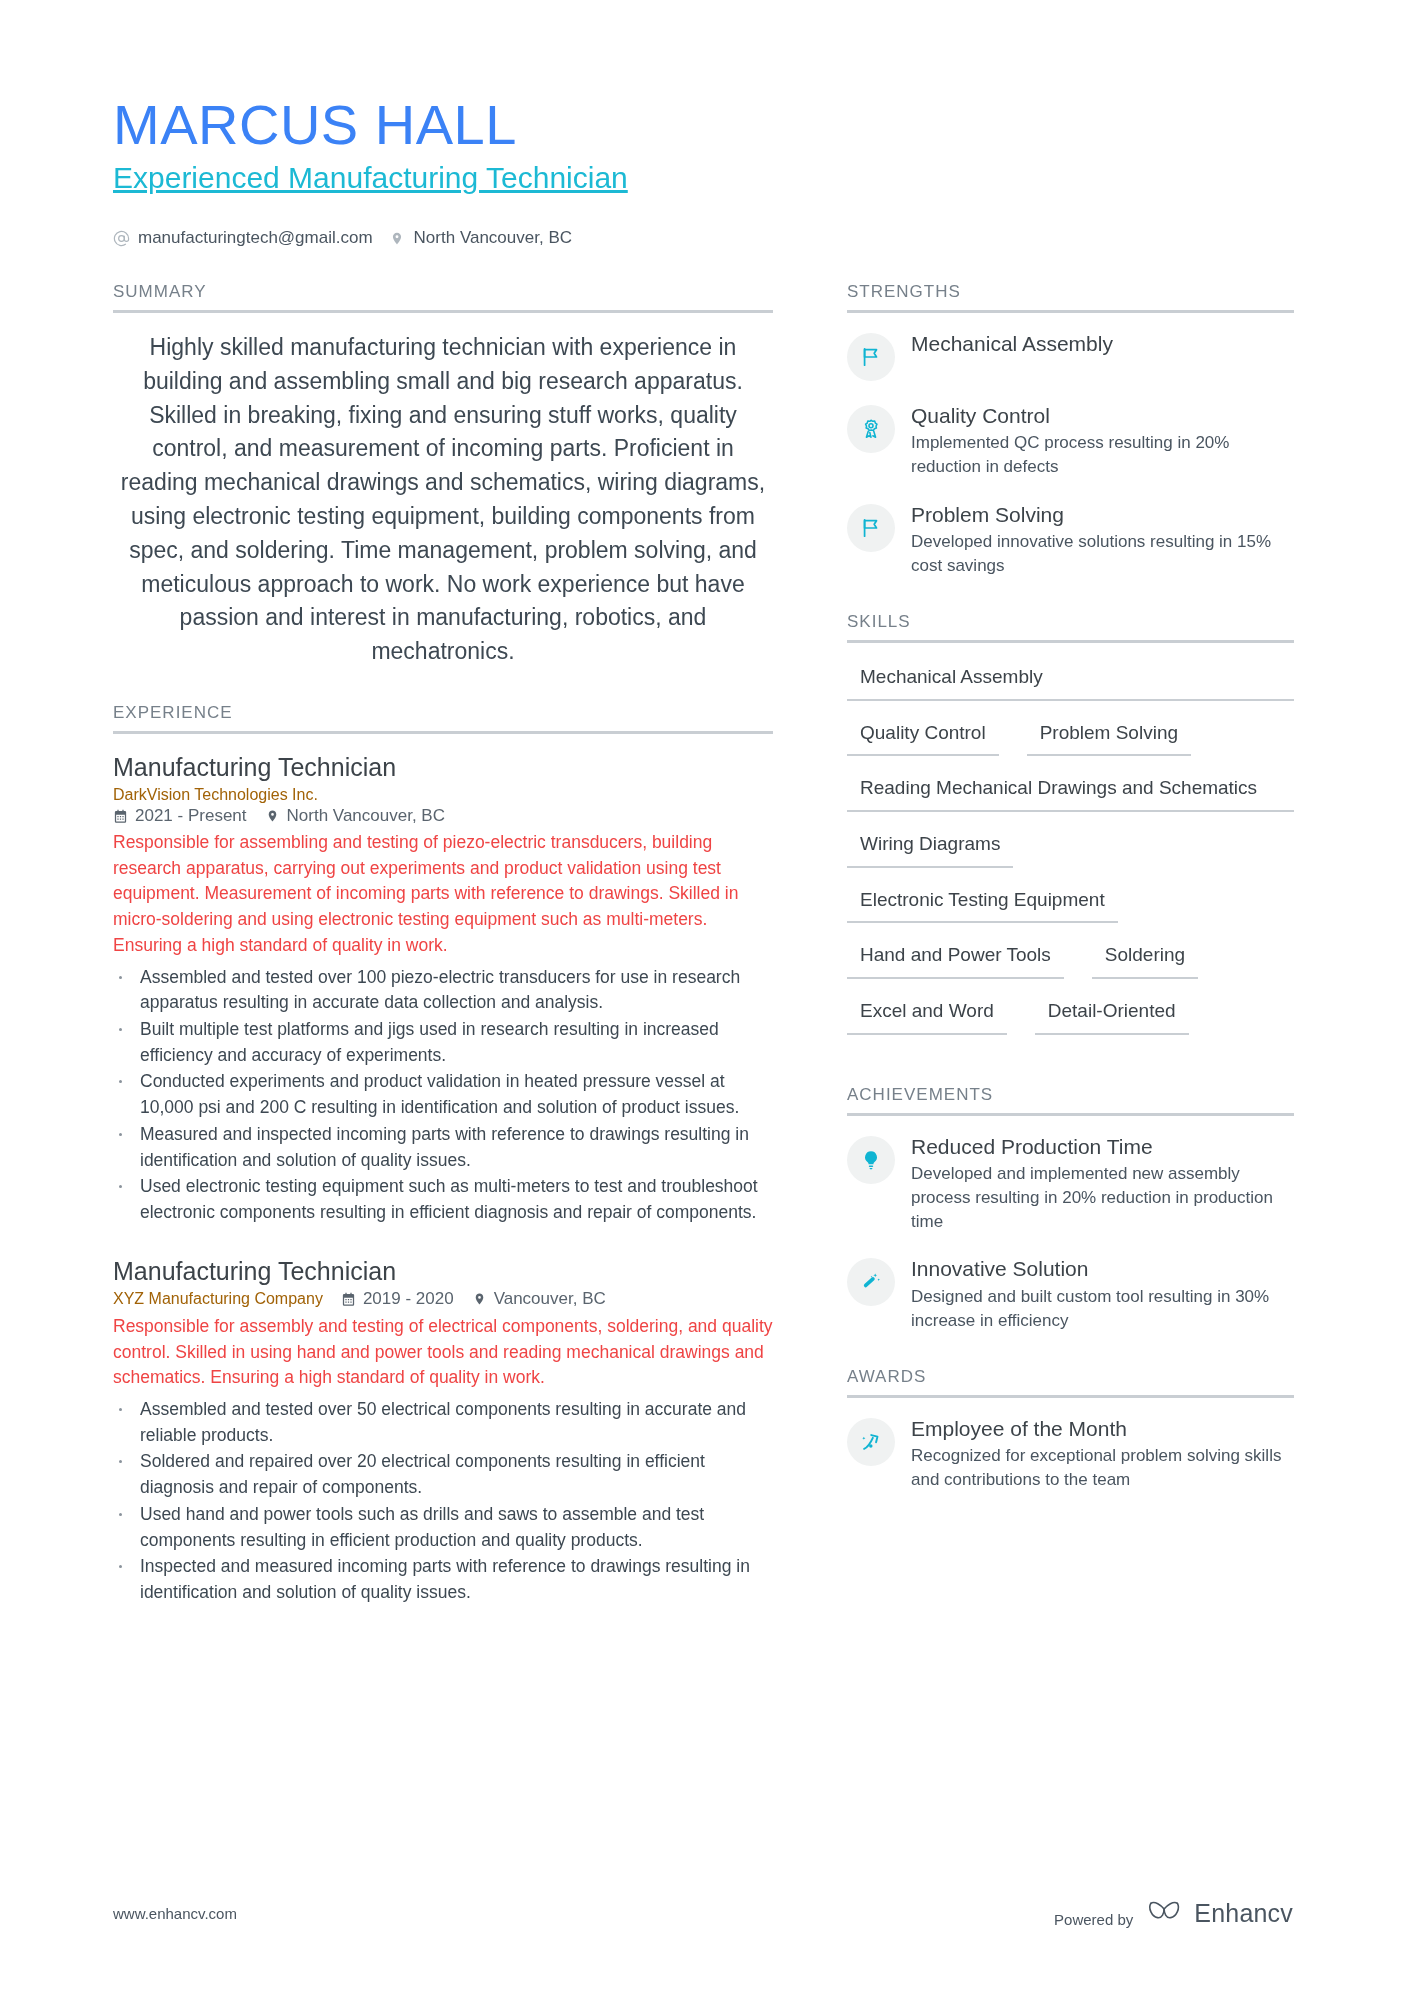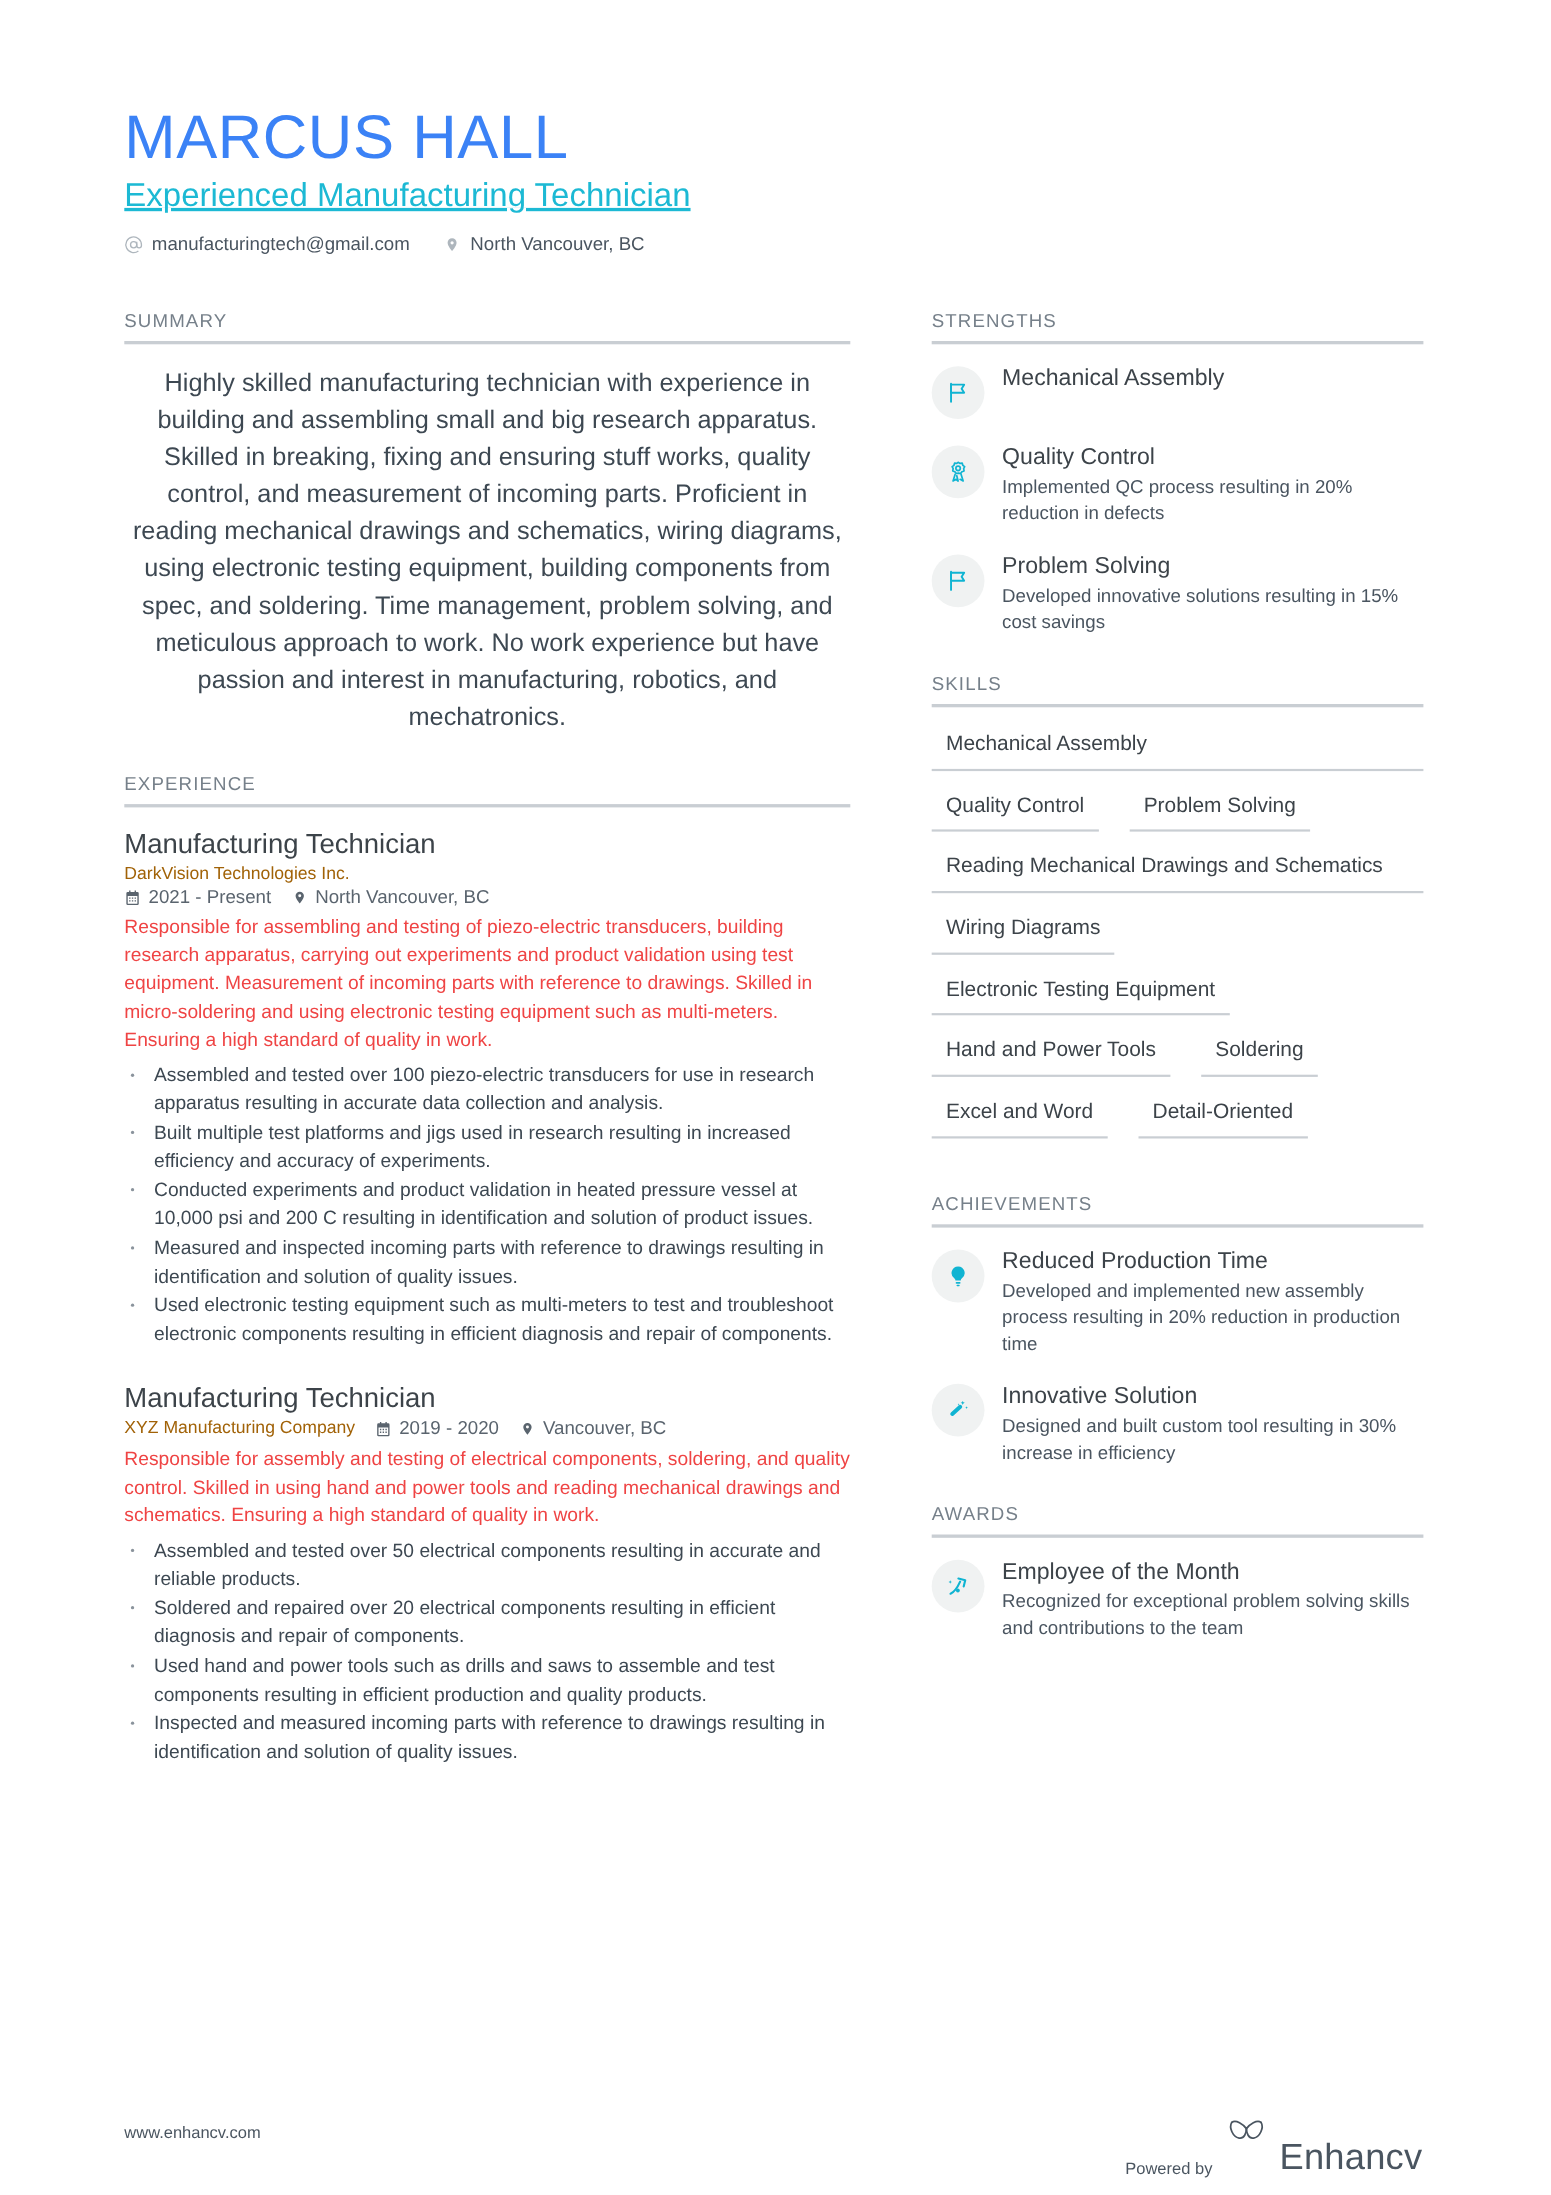--- a/index.html
+++ b/index.html
@@ -37,22 +37,22 @@
     font-size: 30px;
     font-weight: 400;
     color: #1cb9d4;
     margin: 6px 0 0 0;
     line-height: 1.2;
     text-decoration: underline;
   }
   .contact-row {
     display: flex;
     align-items: center;
-    margin-top: 16px;
-    gap: 30px;
+    margin-top: 32px;
+    gap: 16px;
   }
   .contact-item {
     display: flex;
     align-items: center;
     gap: 8px;
     font-size: 17px;
     color: #4a5560;
   }
   .contact-item .ci-icon {
     display: inline-flex;
@@ -238,24 +238,23 @@
   .powered-by {
     font-size: 15px;
     color: #4a5560;
   }
   .brand {
     display: flex;
     align-items: center;
     gap: 9px;
   }
   .brand-name {
-    font-size: 33px;
+    font-size: 25px;
     color: #4a5560;
     letter-spacing: 0.2px;
-    margin-top: 44px;
   }
 </style>
 </head>
 <body>
 
 <div class="page">
 
   <div class="header">
     <h1 class="name">MARCUS HALL</h1>
     <div class="job-title">Experienced Manufacturing Technician</div>

